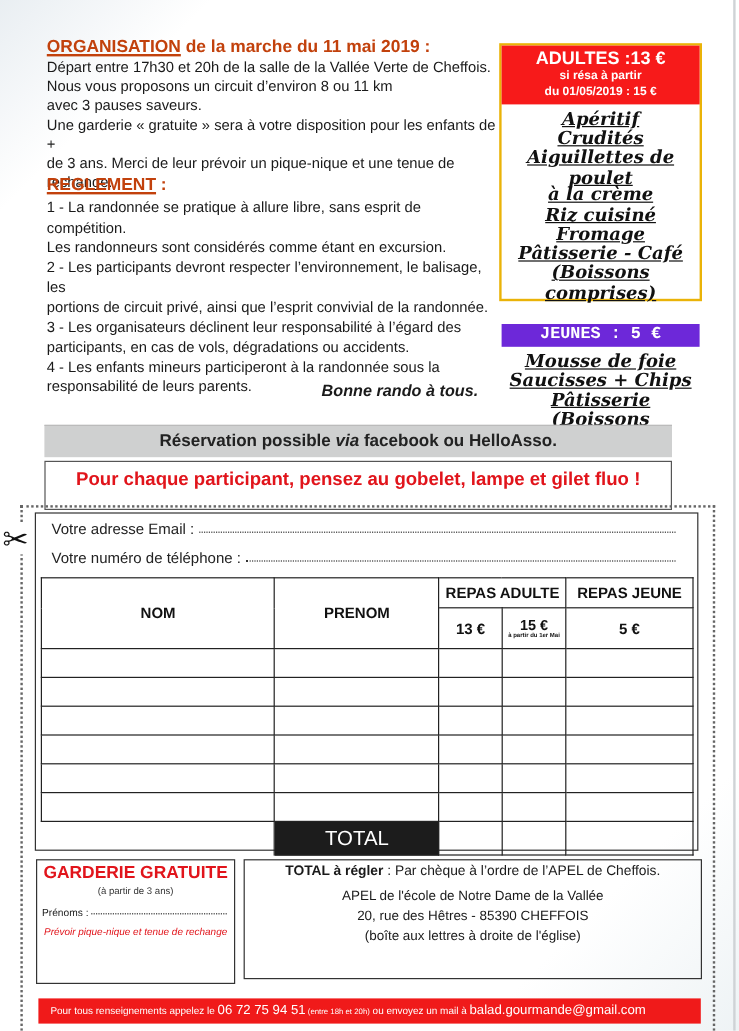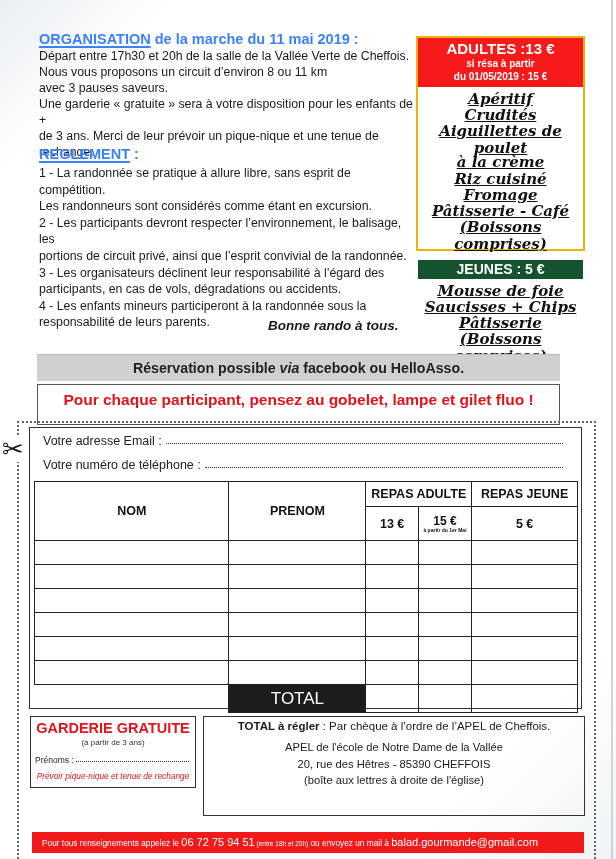--- a/index.html
+++ b/index.html
@@ -7,35 +7,35 @@
   body {
     background: linear-gradient(135deg, #e9eef2 0%, #ffffff 12%, #ffffff 85%, #eef3f5 100%);
     font-family: "Liberation Sans", sans-serif;
     color: #1a1a1a;
     position: relative;
   }
   .edge-line { position: absolute; left: 611px; top: 0; width: 2px; height: 859px; background: #cfd3d6; }
 
   
   .org { position: absolute; left: 39px; top: 30px; width: 380px; font-size: 12.3px; line-height: 16px; }
-  .sec-title { font-size: 14.5px; font-weight: bold; color: #3b82f6; line-height: 18px; }
+  .sec-title { font-size: 14.5px; font-weight: bold; color: #c2410c; line-height: 18px; }
   .sec-title u { text-decoration-thickness: 2px; text-underline-offset: 2px; }
   .org p { margin: 0; }
   .regl { position: absolute; left: 39px; top: 145px; width: 380px; font-size: 12.3px; line-height: 16.6px; }
   .regl .sec-title { margin-bottom: 2px; }
   .bonne { position: absolute; left: 268px; top: 318px; font-size: 13.5px; font-weight: bold; font-style: italic; }
 
   
   .menu { position: absolute; left: 416px; top: 36px; width: 169px; height: 215px; border: 2px solid #eab308; background: #fff; text-align: center; }
   .menu-head { background: #f71a1a; color: #fff; font-weight: bold; padding: 2px 0 4px; }
   .menu-head .big { font-size: 15px; line-height: 17px; }
   .menu-head .small { font-size: 10px; line-height: 13px; }
   .menu-items { padding: 4px 0 2px; }
   .menu-item { font-family: "DejaVu Serif", serif; font-style: italic; font-weight: bold; font-size: 15px; line-height: 16.2px; color: #111; text-decoration: underline; }
-  .menu-jeunes { background: #14532d; color: #fff; font-weight: bold; font-size: 14px; line-height: 19px; margin-top: 6px; }
+  .menu-jeunes { background: #6d28d9; color: #fff; font-weight: bold; font-size: 14px; line-height: 19px; margin-top: 16px; font-family: Liberation Mono, monospace; }
 
   
   .resa { position: absolute; left: 37px; top: 354px; width: 523px; height: 27px; background: #cfd0d0; border-top: 1px solid #bbb; text-align: center; font-size: 14.2px; font-weight: bold; line-height: 27px; color: #222; }
   .resa i { font-style: italic; }
   .pour { position: absolute; left: 37px; top: 384px; width: 523px; height: 41px; border: 1px solid #555; background: #fff; text-align: center; font-size: 15.5px; font-weight: bold; color: #e1141b; line-height: 29px; }
 
   
   .coupon { position: absolute; left: 17px; top: 421px; width: 579px; height: 438px; border-top: 2px dotted #666; border-left: 2px dotted #666; border-right: 2px dotted #666; }
   .scissors { position: absolute; left: 2px; top: 436px; font-size: 26px; line-height: 26px; color: #111; background: #fff; }
   .form-box { position: absolute; left: 29px; top: 427px; width: 553px; height: 282px; border: 1px solid #333; }
@@ -46,21 +46,21 @@
   table.part td, table.part th { border: 1px solid #222; font-weight: bold; text-align: center; color: #111; }
   table.part th { font-size: 12.5px; }
   .ph { font-size: 14px; }
   .sub { font-size: 5px; display: block; font-weight: bold; line-height: 6px; }
   table.part tr.body td { height: 24px; }
   table.part tr.total td { height: 28px; }
   table.part td.total-cell { background: #1c1c1c; color: #fff; font-size: 17px; font-weight: normal; }
   table.part td.blank { border-left: none; border-bottom: none; }
 
   
-  .garderie { position: absolute; left: 30px; top: 716px; width: 166px; height: 72px; border: 1px solid #333; text-align: center; }
+  .garderie { position: absolute; left: 30px; top: 716px; width: 166px; height: 104px; border: 1px solid #333; text-align: center; }
   .g-title { color: #e1141b; font-weight: bold; font-size: 14.5px; line-height: 18px; margin-top: 2px; }
   .g-sub { font-size: 8px; line-height: 12px; color: #333; }
   .g-nbre { font-size: 13px; margin-top: 4px; line-height: 18px; }
   .g-pren { font-size: 8.5px; text-align: right; padding-left: 4px; margin-top: 6px; display: flex; }
   .g-pren .dots { flex: 1; border-bottom: 1px dotted #333; margin: 0 6px 3px 2px; }
   .g-prev { color: #e1141b; font-style: italic; font-size: 8.3px; margin-top: 6px; }
 
   
   .regler { position: absolute; left: 203px; top: 716px; width: 382px; height: 100px; border: 1px solid #333; text-align: center; }
   .r-title { font-size: 11.5px; line-height: 16px; margin-top: 1px; }

